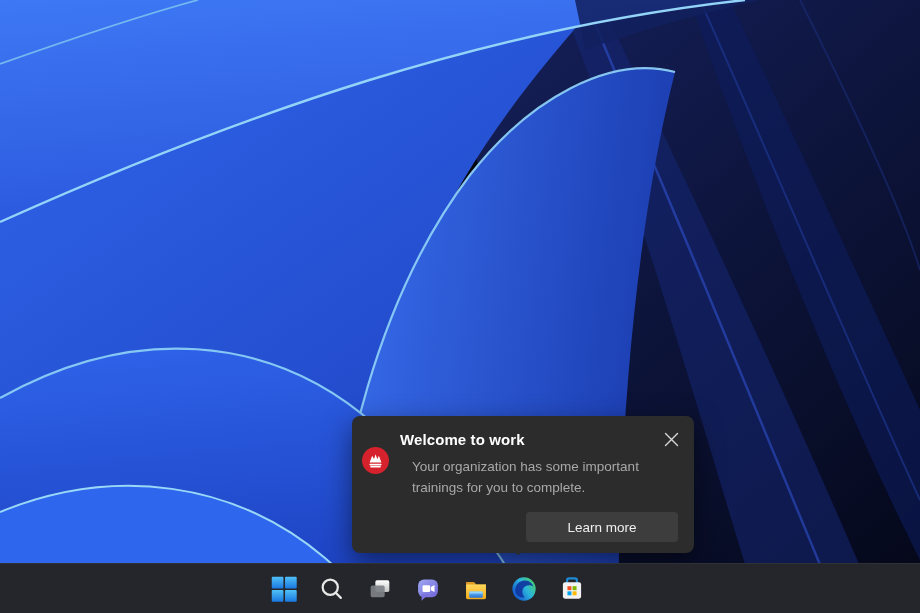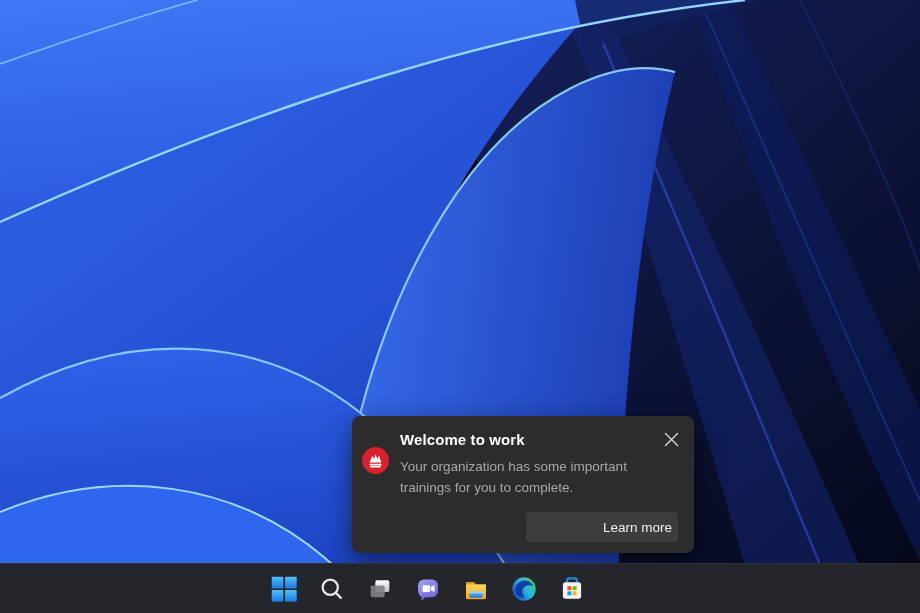--- a/index.html
+++ b/index.html
@@ -21,21 +21,21 @@
     position:absolute;left:505px;top:545px;width:0;height:0;
     border-left:13px solid transparent;border-right:13px solid transparent;
     border-top:10px solid #2c2c2c;
   }
   .toast-icon{position:absolute;left:10px;top:31px;width:27px;height:27px;}
   .toast-title{
     position:absolute;left:48px;top:15px;font-size:15px;font-weight:700;color:#ffffff;
     letter-spacing:.1px;white-space:nowrap;
   }
   .toast-body{
-    position:absolute;left:48px;top:40px;width:264px;
+    position:absolute;left:60px;top:40px;width:264px;
     font-size:13.5px;line-height:21px;color:#a8a8a8;
   }
   .toast-close{
     position:absolute;right:12px;top:12px;width:22px;height:22px;
     background:transparent;border:none;padding:0;cursor:pointer;
     display:flex;align-items:center;justify-content:center;
   }
   .toast-action{
     position:absolute;left:174px;top:96px;width:152px;height:30px;
     background:#3d3d3d;border:none;border-radius:4px;cursor:pointer;
@@ -119,21 +119,21 @@
         <rect x="8.2" y="19.1" width="10.6" height="1.3" rx="0.6" fill="#ffffff"></rect>
       </svg>
     </div>
     <div class="toast-title">Welcome to work</div>
     <div class="toast-body">Your organization has some important trainings for you to complete.</div>
     <button class="toast-close">
       <svg width="15" height="15" viewBox="0 0 15 15">
         <path d="M1.5,1.5 L13.5,13.5 M13.5,1.5 L1.5,13.5" stroke="#d8d8d8" stroke-width="1.4" stroke-linecap="round"></path>
       </svg>
     </button>
-    <button class="toast-action" style="background: rgb(61, 61, 61); text-align: right;">Learn more</button>
+    <button class="toast-action" style="background: rgb(61, 61, 61);">Learn more</button>
   </div>
   <div class="toast-caret" style="border-top-color: rgb(44, 44, 44);"></div>
 
   <div class="taskbar" style="background: rgb(36, 38, 43);">
     <div class="tb-group">
 
       <button class="tb-btn" title="Start">
         <svg width="28" height="28" viewBox="0 0 24 24">
           <defs>
               <linearGradient id="winG" x1="0" y1="0" x2="0" y2="1">

